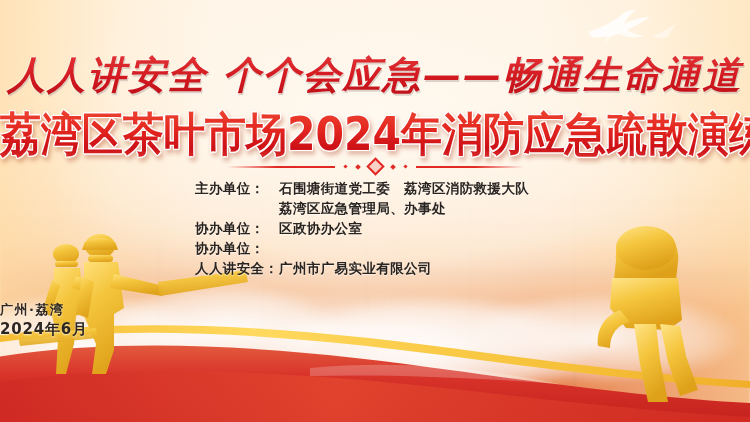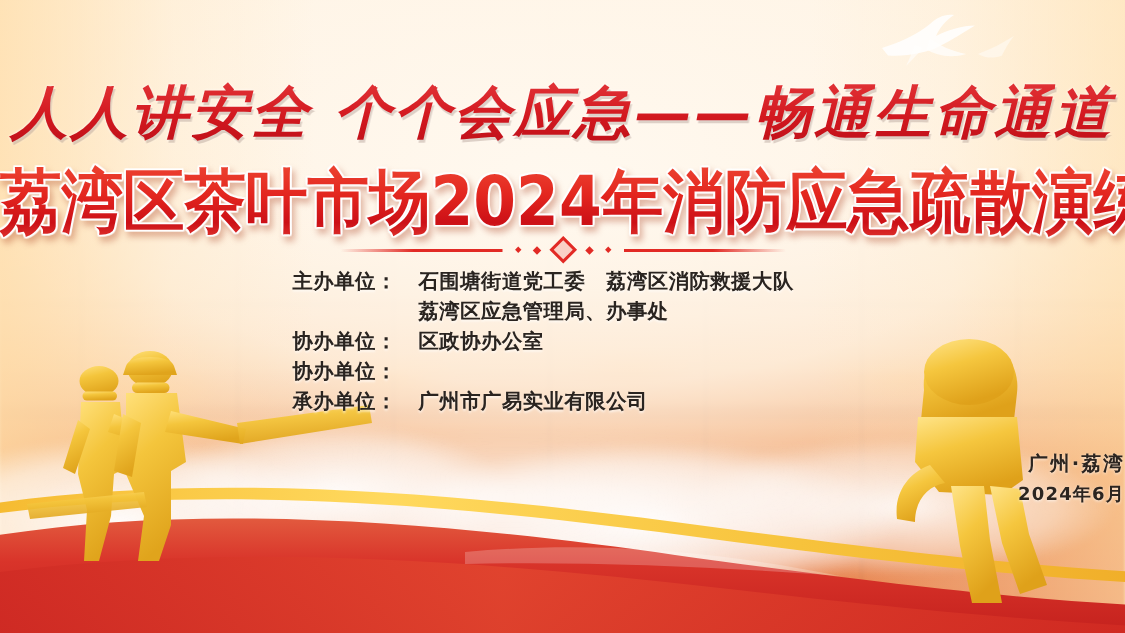--- a/index.html
+++ b/index.html
@@ -178,27 +178,27 @@
     line-height:20px;
     text-shadow:0 1px 1.5px rgba(255,255,255,.65);
   }
   .org-label{ width:84px; flex:none; letter-spacing:.4px; }
   .org-value{ flex:1; letter-spacing:.4px; }
   .org-row.cont .org-label{ visibility:hidden; }
 
   
   .place-date{
     position:absolute; top:300px; left:0; right:0;
-    text-align:right;
+    text-align:left;
     font-family:"DejaVu Sans", sans-serif;
     color:#2c2520;
   }
   .place{ font-size:13px; font-weight:700; letter-spacing:1.5px; line-height:19px;
           text-shadow:0 1px 2px rgba(255,255,255,.7); }
-  .date{ font-size:12px; font-weight:700; letter-spacing:.8px; line-height:20px;
+  .date{ font-size:15px; font-weight:700; letter-spacing:.8px; line-height:20px;
          text-shadow:0 1px 2px rgba(255,255,255,.7); }
 </style>
 </head>
 <body>
 
 <div class="poster">
 
   <div class="bg-photo"></div>
   <div class="bg-columns"></div>
   <div class="bg-bands"></div>
@@ -329,21 +329,21 @@
         <span class="org-value">荔湾区应急管理局、办事处</span>
       </div>
       <div class="org-row">
         <span class="org-label">协办单位：</span>
         <span class="org-value">区政协办公室</span>
       </div>
       <div class="org-row">
         <span class="org-label">协办单位：</span>
       </div>
       <div class="org-row">
-        <span class="org-label">承办单位：</span>
+        <span class="org-label">人人讲安全：</span>
         <span class="org-value">广州市广易实业有限公司</span>
       </div>
     </div>
 
     <div class="place-date">
       <div class="place">广州·荔湾</div>
       <div class="date">2024年6月</div>
     </div>
 
   </div>

